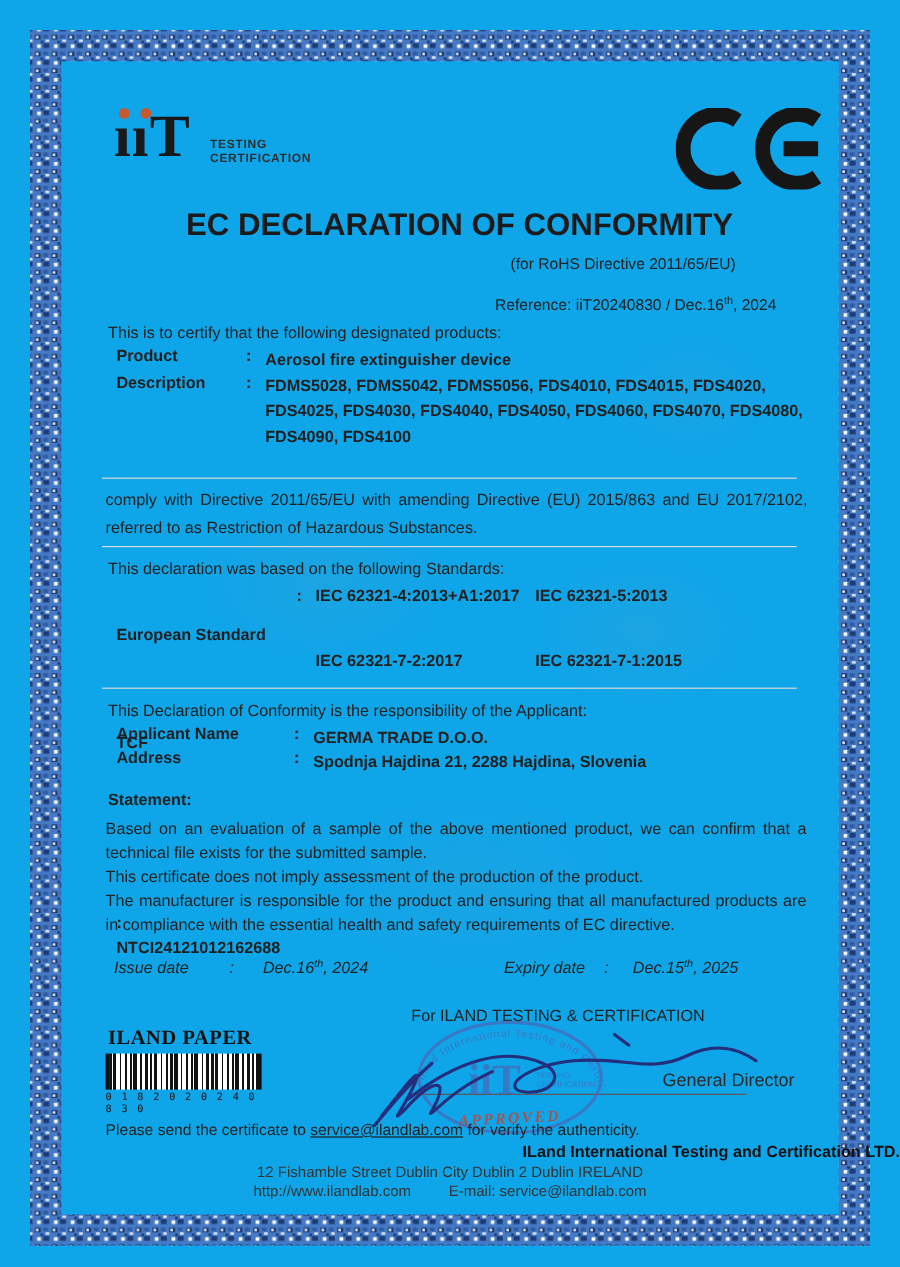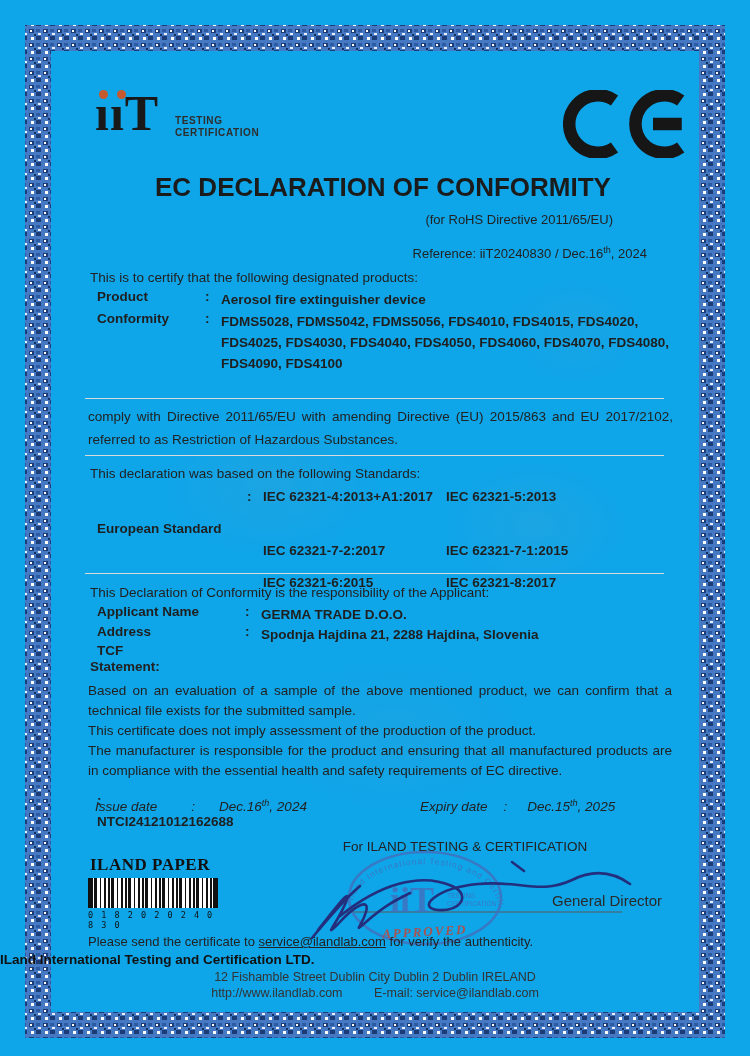--- a/index.html
+++ b/index.html
@@ -69,21 +69,21 @@
   .iland-paper{position:absolute;left:90px;top:855px;font-family:"Liberation Serif",serif;font-weight:700;font-size:17px;letter-spacing:.5px;color:#111;}
   .barcode{position:absolute;left:88px;top:878px;width:124px;height:30px;
     background:repeating-linear-gradient(90deg,#111 0 2px,#fff 2px 3px,#111 3px 6px,#fff 6px 9px,#111 9px 10px,#fff 10px 13px,#111 13px 15px,#fff 15px 17px);
     border-left:3px solid #111;border-right:3px solid #111;}
   .barcode-digits{position:absolute;left:88px;top:910px;width:130px;font-family:"DejaVu Sans Mono",monospace;font-size:8.5px;letter-spacing:1.5px;color:#111;}
   .stamp-svg{position:absolute;left:295px;top:838px;}
   .gen-dir{position:absolute;left:552px;top:892px;font-size:15px;color:#2a2a2a;}
   
   .verify{position:absolute;left:88px;top:934px;font-size:13px;color:#222;}
   .verify a{color:#222;text-decoration:underline;}
-  .company{position:absolute;left:0;right:0;top:952px;text-align:left;font-size:13.5px;font-weight:700;color:#111;}
+  .company{position:absolute;left:0;right:0;top:952px;text-align:right;font-size:13.5px;font-weight:700;color:#111;}
   .f-addr{position:absolute;left:0;right:0;top:970px;text-align:center;font-size:12.5px;color:#333;}
   .f-links{position:absolute;left:0;right:0;top:986px;text-align:center;font-size:12.5px;color:#333;}
   .f-links span{display:inline-block;}
   .f-links .web{margin-right:28px;}
 </style>
 </head>
 <body>
 
 <div class="page">
 
@@ -133,21 +133,21 @@
 
   <div class="line certify">This is to certify that the following designated products:</div>
 
   <div class="kv product-row">
     <span class="lbl">Product</span>
     <span class="c">:</span>
     <span class="val">Aerosol fire extinguisher device</span>
   </div>
 
   <div class="kv desc-row">
-    <span class="lbl">Conformity</span>
+    <span class="lbl">Description</span>
     <span class="c">:</span>
     <span class="val">
       <div>FDMS5028, FDMS5042, FDMS5056, FDS4010, FDS4015, FDS4020,</div>
       <div>FDS4025, FDS4030, FDS4040, FDS4050, FDS4060, FDS4070, FDS4080,</div>
       <div>FDS4090, FDS4100</div>
     </span>
   </div>
 
   <div class="sep sep1"></div>
 
@@ -162,26 +162,20 @@
       <span class="lbl">European Standard</span>
       <span class="c">:</span>
       <span class="v1">IEC 62321-4:2013+A1:2017</span>
       <span class="v2">IEC 62321-5:2013</span>
     </div>
     <div class="std-row">
       <span class="lbl"></span>
         <span class="c"></span>
       <span class="v1">IEC 62321-7-2:2017</span>
       <span class="v2">IEC 62321-7-1:2015</span>
-    </div>
-    <div class="std-row">
-      <span class="lbl"></span>
-        <span class="c"></span>
-      <span class="v1">IEC 62321-6:2015</span>
-      <span class="v2">IEC 62321-8:2017</span>
     </div>
     <div class="std-row tcf-row">
       <span class="lbl">TCF</span>
       <span class="c">:</span>
       <span class="v1">NTCI24121012162688</span>
     </div>
   </div>
 
   <div class="sep sep3"></div>
 

